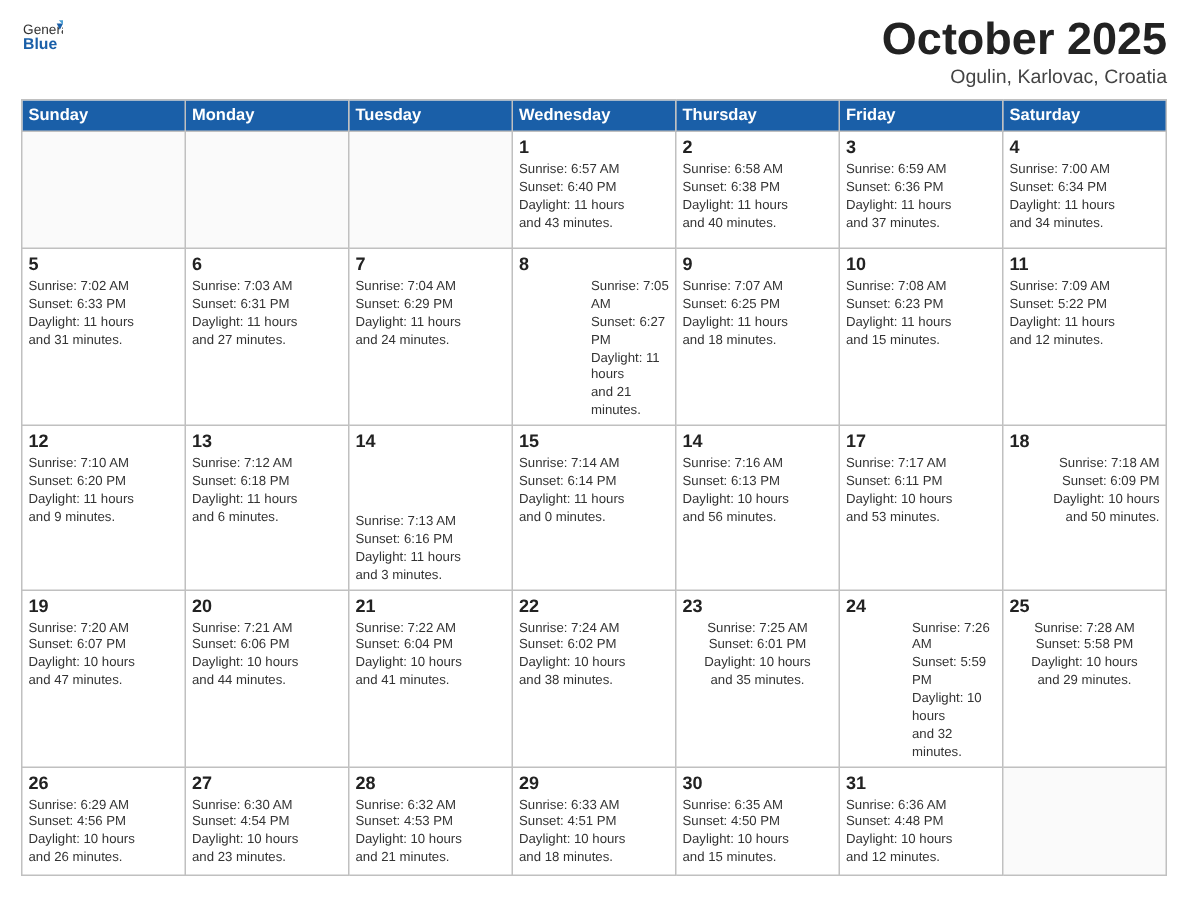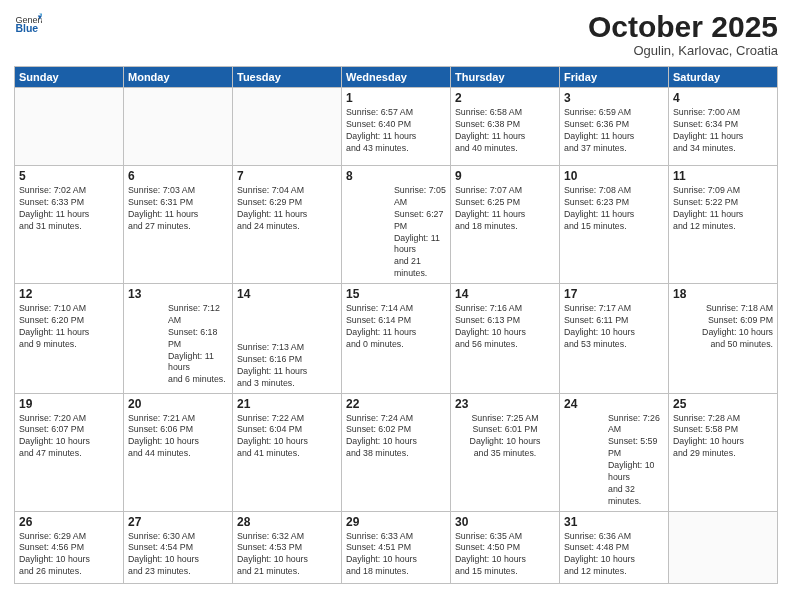--- a/index.html
+++ b/index.html
@@ -201,21 +201,21 @@
         <tr>
           <td>
             <span class="day-num">12</span>
             <div class="day-info" style="white-space: pre-line;">Sunrise: 7:10 AM
 Sunset: 6:20 PM
 Daylight: 11 hours
 and 9 minutes.</div>
           </td>
           <td>
             <span class="day-num">13</span>
-            <div class="day-info" style="white-space: pre-line; margin-left: 40px;">Sunrise: 7:12 AM
+            <div class="day-info" style="white-space: pre-line;">Sunrise: 7:12 AM
 Sunset: 6:18 PM
 Daylight: 11 hours
 and 6 minutes.</div>
           </td>
           <td>
             <span class="day-num">14</span>
             <div class="day-info" style="white-space: pre-line; margin-top: 41px;">Sunrise: 7:13 AM
 Sunset: 6:16 PM
 Daylight: 11 hours
 and 3 minutes.</div>
@@ -287,21 +287,21 @@
           </td>
           <td>
             <span class="day-num">24</span>
             <div class="day-info" style="white-space: pre-line; margin-left: 44px;">Sunrise: 7:26 AM
 Sunset: 5:59 PM
 Daylight: 10 hours
 and 32 minutes.</div>
           </td>
           <td>
             <span class="day-num">25</span>
-            <div class="day-info" style="white-space: pre-line;">Sunrise: 7:28 AM
+            <div class="day-info" style="white-space: pre-line; text-align: center;">Sunrise: 7:28 AM
 Sunset: 5:58 PM
 Daylight: 10 hours
 and 29 minutes.</div>
           </td>
         </tr>
         <tr>
           <td>
             <span class="day-num">26</span>
             <div class="day-info" style="white-space: pre-line;">Sunrise: 6:29 AM
 Sunset: 4:56 PM

